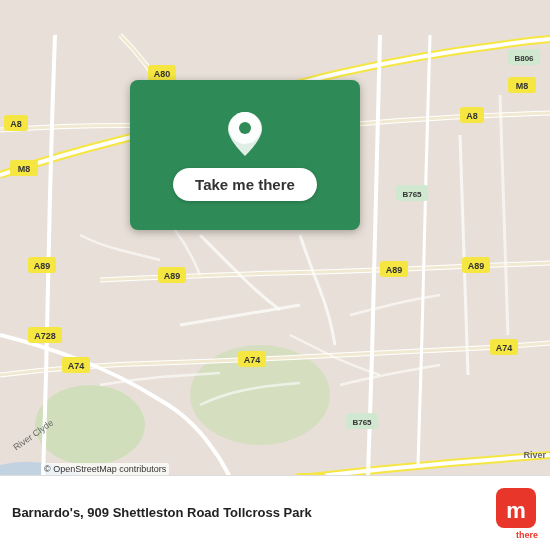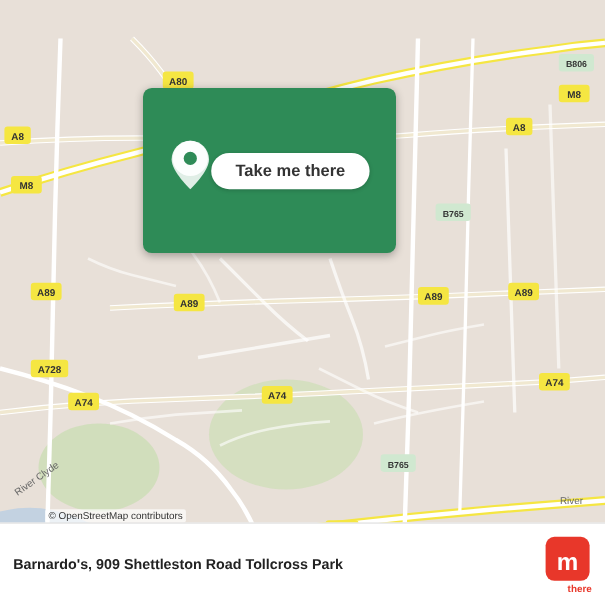--- a/index.html
+++ b/index.html
@@ -38,21 +38,21 @@
     
     .location-card {
       position: absolute;
       top: 80px;
       left: 130px;
       width: 230px;
       height: 150px;
       background: #2e8b57;
       border-radius: 8px;
       display: flex;
-      flex-direction: row;
+      flex-direction: column;
       align-items: center;
       justify-content: center;
       box-shadow: 0 2px 8px rgba(0,0,0,0.3);
       z-index: 10;
     }
 
     .location-pin {
       width: 38px;
       height: 48px;
       margin-bottom: 10px;
@@ -134,24 +134,25 @@
       left: 10px;
       font-size: 9px;
       color: #666;
       transform: rotate(-35deg);
       white-space: nowrap;
     }
 
     .river-label-right {
       position: absolute;
       bottom: 90px;
-      right: 20px;
+      right: 4px;
       font-size: 9px;
       color: #666;
       white-space: nowrap;
+      font-weight: bold;
     }
   </style>
 </head>
 <body>
 
 <div class="map-container">
 
   <div class="map-bg"></div>
 
   <svg class="map-svg" viewBox="0 0 550 480">

